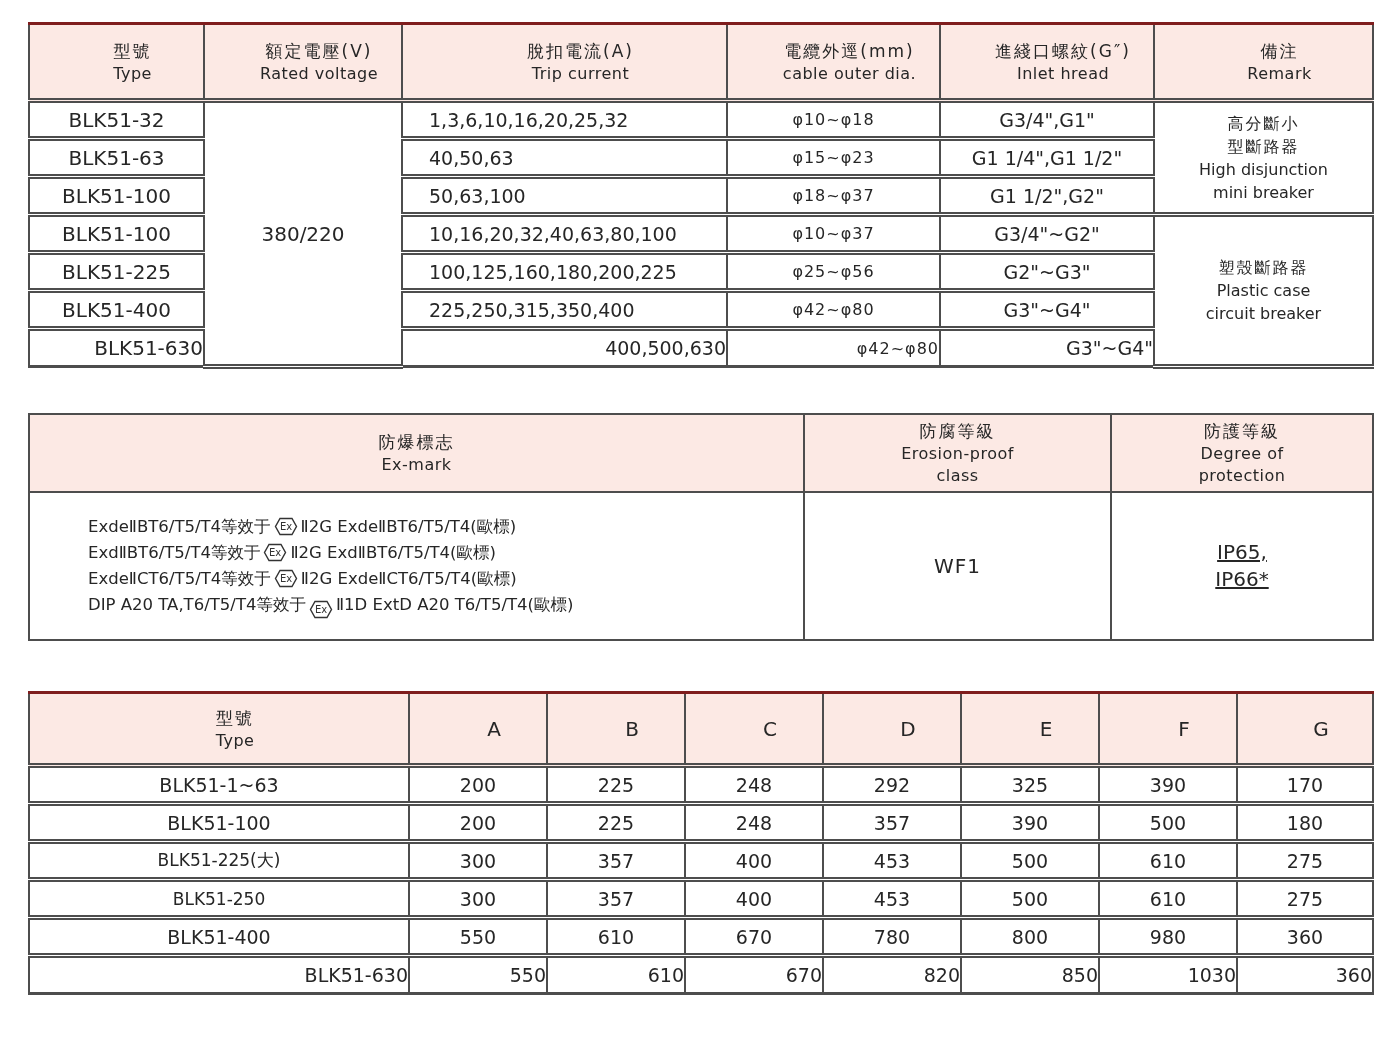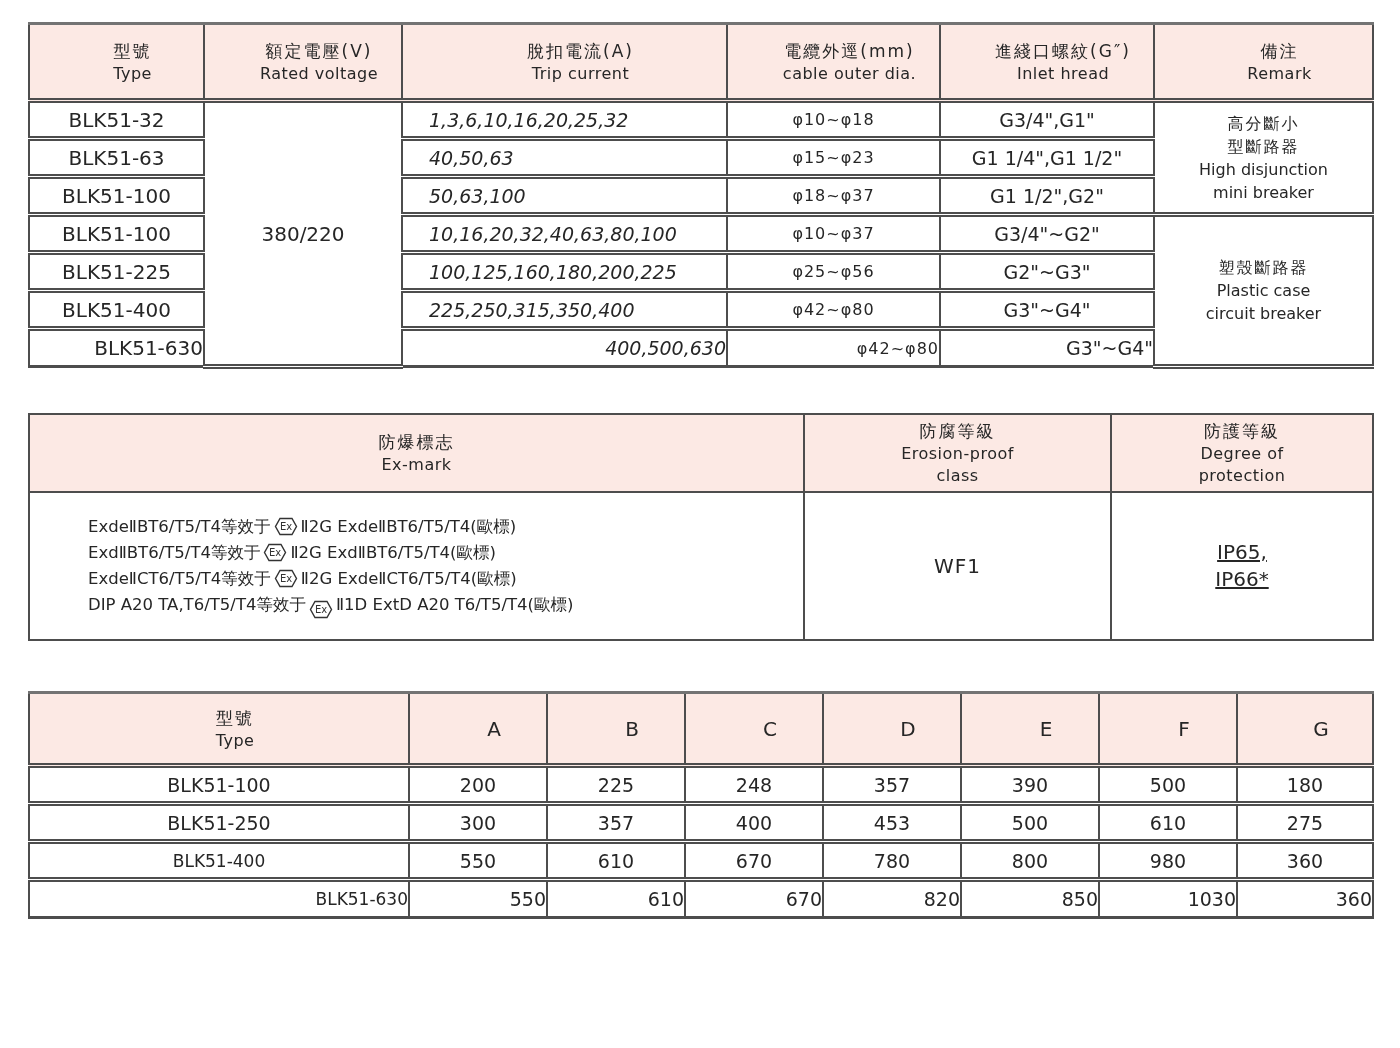--- a/index.html
+++ b/index.html
@@ -16,40 +16,40 @@
   
   th, td { padding:0; text-align:center; vertical-align:middle; }
 
   
   .rowtable th, .rowtable td {
     border-left:2px solid #4d4d4d;
     border-right:2px solid #4d4d4d;
   }
   .rowtable thead th {
     background:#fce9e4;
-    border-top:3px solid #737373;
+    border-top:3px solid #7f1d1d;
     border-bottom:2px solid #4d4d4d;
     font-weight:normal;
     padding-left:32px;
   }
   .rowtable tbody td {
     border-top:5px double #4d4d4d;
     border-bottom:5px double #4d4d4d;
     background:#ffffff;
   }
   .rowtable tbody tr:last-child td { border-bottom:3px solid #4d4d4d;text-align:right; }
 
   .hzh { font-size:17px; letter-spacing:2px; line-height:24px; }
   .hen { font-size:16px; letter-spacing:0.5px; line-height:22px; }
 
   
   .t1 thead th { height:73px; }
   .t1 tbody tr { height:38px; }
   .t1 .cell-type   { font-size:20px; }
-  .t1 .cell-trip   { font-size:19px; text-align:left; padding-left:26px;font-style:italic; }
+  .t1 .cell-trip   { font-size:19px; text-align:left; padding-left:26px; }
   .t1 .cell-cable  { font-size:16px; letter-spacing:1px; }
   .t1 .cell-inlet  { font-size:19px; }
   .t1 .cell-volt   { font-size:20px; }
   .t1 .cell-remark { font-size:16px; line-height:23px; }
   .t1 .cell-remark .zh { letter-spacing:2px; }
 
   
   .t2 { margin-top:44px; }
   .t2 th, .t2 td { border:2px solid #4d4d4d; }
   .t2 thead th { background:#fce9e4; height:76px; font-weight:normal; }
@@ -244,30 +244,50 @@
         <th class="hletter">B</th>
         <th class="hletter">C</th>
         <th class="hletter">D</th>
         <th class="hletter">E</th>
         <th class="hletter">F</th>
         <th class="hletter">G</th>
       </tr>
     </thead>
     <tbody>
       <tr>
+        <td class="cell-type">BLK51-1~63</td>
+        <td class="cell-val">200</td>
+        <td class="cell-val">225</td>
+        <td class="cell-val">248</td>
+        <td class="cell-val">292</td>
+        <td class="cell-val">325</td>
+        <td class="cell-val">390</td>
+        <td class="cell-val">170</td>
+      </tr>
+      <tr>
         <td class="cell-type">BLK51-100</td>
         <td class="cell-val">200</td>
         <td class="cell-val">225</td>
         <td class="cell-val">248</td>
         <td class="cell-val">357</td>
         <td class="cell-val">390</td>
         <td class="cell-val">500</td>
         <td class="cell-val">180</td>
       </tr>
       <tr>
+        <td class="cell-type">BLK51-225(大)</td>
+        <td class="cell-val">300</td>
+        <td class="cell-val">357</td>
+        <td class="cell-val">400</td>
+        <td class="cell-val">453</td>
+        <td class="cell-val">500</td>
+        <td class="cell-val">610</td>
+        <td class="cell-val">275</td>
+      </tr>
+      <tr>
         <td class="cell-type">BLK51-250</td>
         <td class="cell-val">300</td>
         <td class="cell-val">357</td>
         <td class="cell-val">400</td>
         <td class="cell-val">453</td>
         <td class="cell-val">500</td>
         <td class="cell-val">610</td>
         <td class="cell-val">275</td>
       </tr>
       <tr>

